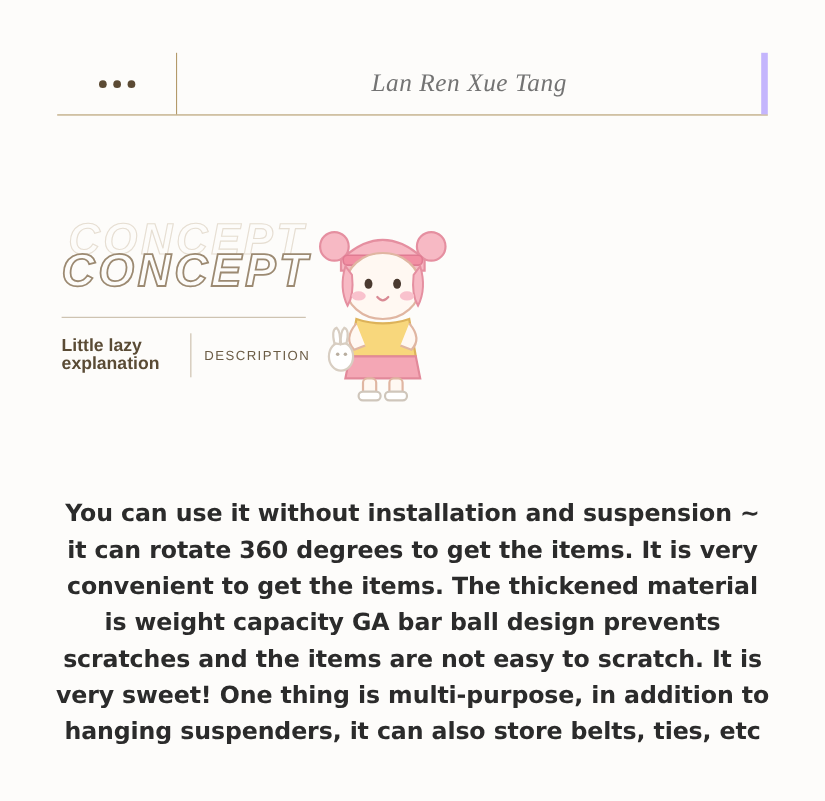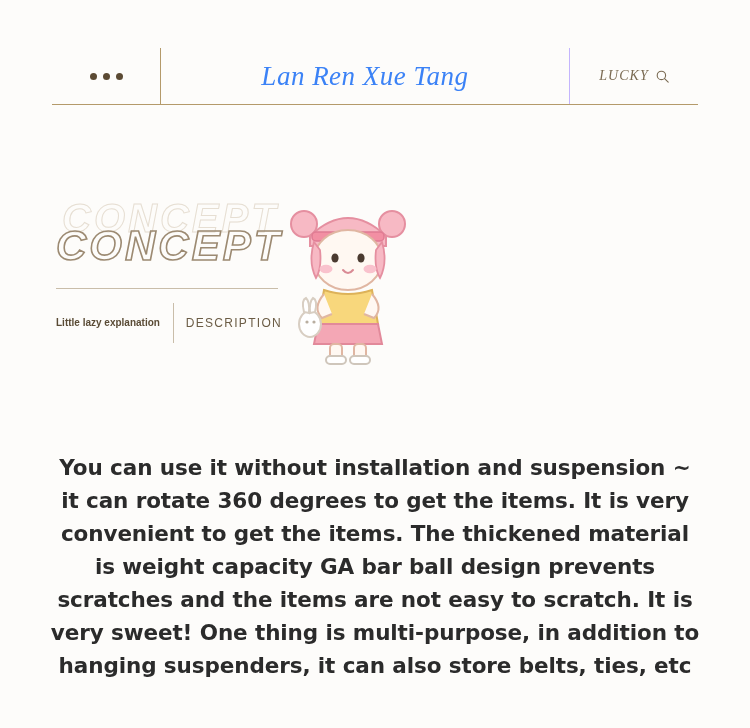--- a/index.html
+++ b/index.html
@@ -44,25 +44,25 @@
   }
   .dot {
     width: 7px;
     height: 7px;
     border-radius: 50%;
     background: #5b4a33;
     display: inline-block;
   }
   .header-title {
     flex: 1;
-    border-right: 1px solid #c4b5fd;
+    border-right: 6px solid #c4b5fd;
     font-family: "Liberation Serif", serif;
     font-style: italic;
-    font-size: 27px;
-    color: #3b82f6;
+    font-size: 23px;
+    color: #737373;
     letter-spacing: 0.5px;
   }
   .header-lucky {
     width: 128px;
     gap: 7px;
     color: #7a6a52;
     font-size: 14px;
     letter-spacing: 1px;
     font-family: "Liberation Serif", serif;
     font-style: italic;
@@ -113,21 +113,21 @@
     position: absolute;
     left: 0px;
     top: 104px;
     width: 226px;
     height: 46px;
     display: flex;
     align-items: center;
   }
   .concept-sub-cn {
     width: 132px;
-    font-size: 10px;
+    font-size: 16px;
     font-weight: bold;
     color: #5a4b35;
     line-height: 16px;
     padding-right: 8px;
   }
   .concept-sub-divider {
     width: 1px;
     height: 40px;
     background: #c9bda9;
   }
@@ -171,29 +171,20 @@
   <div class="header">
 
     <div class="header-cell header-dots">
       <span class="dot"></span>
       <span class="dot"></span>
       <span class="dot"></span>
     </div>
 
     <div class="header-cell header-title">Lan Ren Xue Tang</div>
 
-    <div class="header-cell header-lucky">
-      <span>LUCKY</span>
-      <span class="search-icon">
-        <svg width="13" height="13" viewBox="0 0 13 13">
-          <circle cx="5.4" cy="5.4" r="4.2" fill="none" stroke="#7a6a52" stroke-width="1.1"></circle>
-          <line x1="8.6" y1="8.6" x2="12.2" y2="12.2" stroke="#7a6a52" stroke-width="1.1" stroke-linecap="round"></line>
-        </svg>
-      </span>
-    </div>
 
   </div>
 
   <div class="concept-wrap">
     <div class="concept-ghost">CONCEPT</div>
     <div class="concept-main">CONCEPT</div>
     <div class="concept-rule"></div>
     <div class="concept-sub">
       <div class="concept-sub-cn">Little lazy explanation</div>
       <div class="concept-sub-divider"></div>

